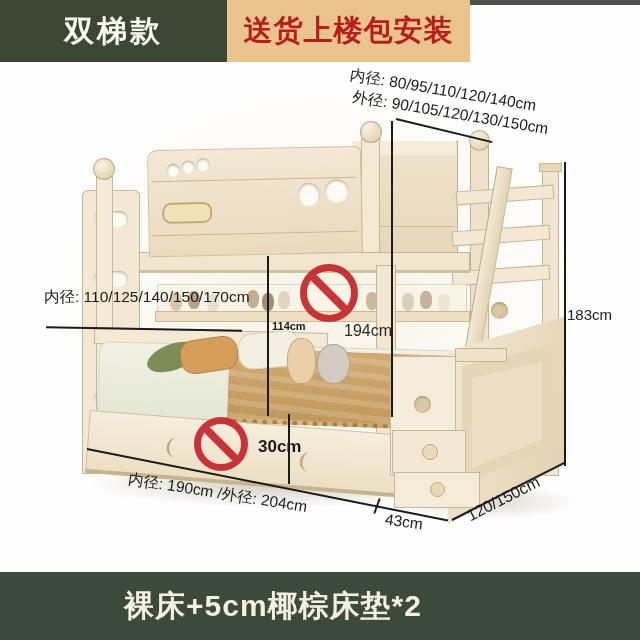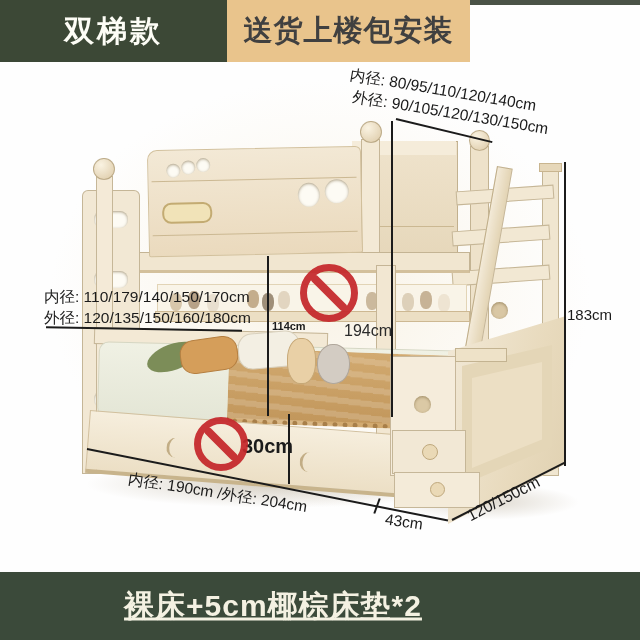--- a/index.html
+++ b/index.html
@@ -18,21 +18,21 @@
 </style>
 </head>
 <body>
 
 <div id="canvas">
 
   <div class="a" style="left:0;top:0;width:227px;height:62px;background:#3c4836;display:flex;align-items:center;justify-content:center;">
     <span class="bold" style="color:#fdfdf6;font-size:30px;letter-spacing:3px;">双梯款</span>
   </div>
   <div class="a" style="left:227px;top:0;width:243px;height:62px;background:#e9c48c;display:flex;align-items:center;justify-content:center;">
-    <span class="bold" style="color:#404040;font-size:29px;letter-spacing:1px;">送货上楼包安装</span>
+    <span class="bold" style="color:#b91c1c;font-size:29px;letter-spacing:1px;">送货上楼包安装</span>
   </div>
   <div class="a" style="left:470px;top:0;width:170px;height:5px;background:#4a5347;"></div>
 
   <div class="a" style="left:50px;top:80px;width:540px;height:430px;background:radial-gradient(closest-side,#f9f3e6,rgba(249,243,230,0));"></div>
 
   <div class="a" style="left:0;top:0;width:640px;height:640px;">
 
     <div class="a" style="left:84px;top:460px;width:390px;height:48px;background:radial-gradient(ellipse,rgba(175,162,138,.5),rgba(175,162,138,0) 70%);"></div>
     <div class="a" style="left:390px;top:484px;width:190px;height:36px;background:radial-gradient(ellipse,rgba(175,162,138,.4),rgba(175,162,138,0) 70%);"></div>
 
@@ -119,35 +119,34 @@
   <div class="ln" style="left:288px;top:414px;width:2px;height:70px;"></div>
   <div class="ln" style="left:87px;top:448px;width:368px;height:2px;transform:rotate(11.2deg);transform-origin:left center;"></div>
   <div class="ln" style="left:376px;top:498px;width:2px;height:16px;transform:rotate(20deg);"></div>
   <div class="ln" style="left:452px;top:519px;width:126px;height:2px;transform:rotate(-27deg);transform-origin:left center;"></div>
 
   <div class="lbl" style="left:352px;top:64px;font-size:15.5px;transform:rotate(9.5deg);transform-origin:left top;">
     <div>内径: 80/95/110/120/140cm</div>
     <div style="margin-left:6px;">外径: 90/105/120/130/150cm</div>
   </div>
   <div class="lbl" style="left:44px;top:286px;font-size:15.5px;">
-    <div>内径: 110/179/140/150/170cm</div>
-    <div>外径: 120/135/150/160/180cm</div>
+    <div>内径: 110/125/140/150/170cm</div>
   </div>
   <div class="lbl bold" style="left:272px;top:316px;font-size:11px;">114cm</div>
   <div class="lbl" style="left:344px;top:320px;font-size:16px;color:#2a2a2a;">194cm</div>
   <div class="lbl" style="left:567px;top:304px;font-size:15px;">183cm</div>
-  <div class="lbl bold" style="left:242px;top:436px;font-size:20px;">30cm</div>
+  <div class="lbl bold" style="left:258px;top:436px;font-size:17px;">30cm</div>
   <div class="lbl" style="left:130px;top:468px;font-size:15.5px;transform:rotate(9deg);transform-origin:left top;">内径: 190cm /外径: 204cm</div>
   <div class="lbl" style="left:385px;top:511px;font-size:15.5px;transform:rotate(8deg);">43cm</div>
   <div class="lbl" style="left:468px;top:506px;font-size:16px;transform:rotate(-27deg);transform-origin:left center;">120/150cm</div>
 
   <div class="nosign" style="left:300px;top:264px;width:44px;height:44px;">
     <div class="bar" style="width:46px;height:8px;"></div>
   </div>
   <div class="nosign" style="left:194px;top:417px;width:40px;height:40px;">
     <div class="bar" style="width:42px;height:8px;"></div>
   </div>
 
   <div class="a" style="left:0;top:572px;width:640px;height:68px;background:#3b4a3a;">
-    <span class="bold" style="position:absolute;left:273px;top:50%;transform:translate(-50%,-50%);color:#f4f1e2;font-size:30px;letter-spacing:1px;white-space:nowrap;text-decoration:underline;">裸床+5cm椰棕床垫*2</span>
+    <span class="bold" style="position:absolute;left:273px;top:50%;transform:translate(-50%,-50%);color:#f4f1e2;font-size:30px;letter-spacing:1px;white-space:nowrap;">裸床+5cm椰棕床垫*2</span>
   </div>
 
 </div>
 
 </body></html>

